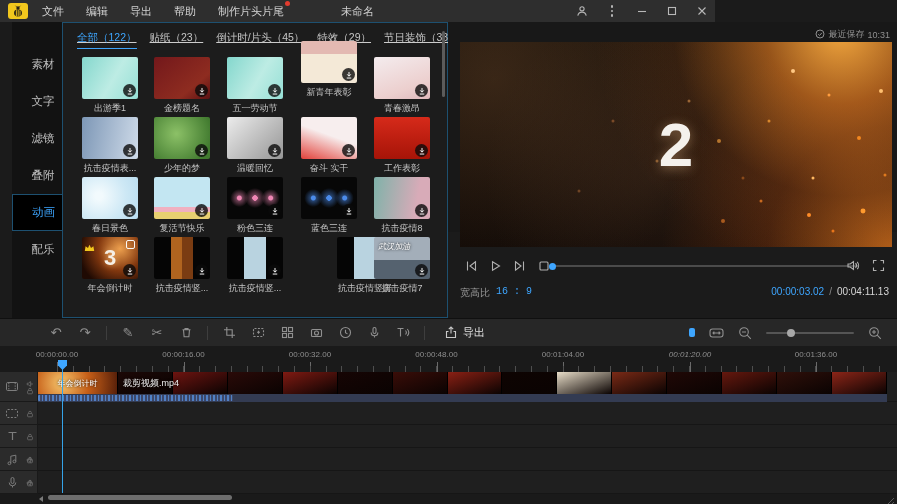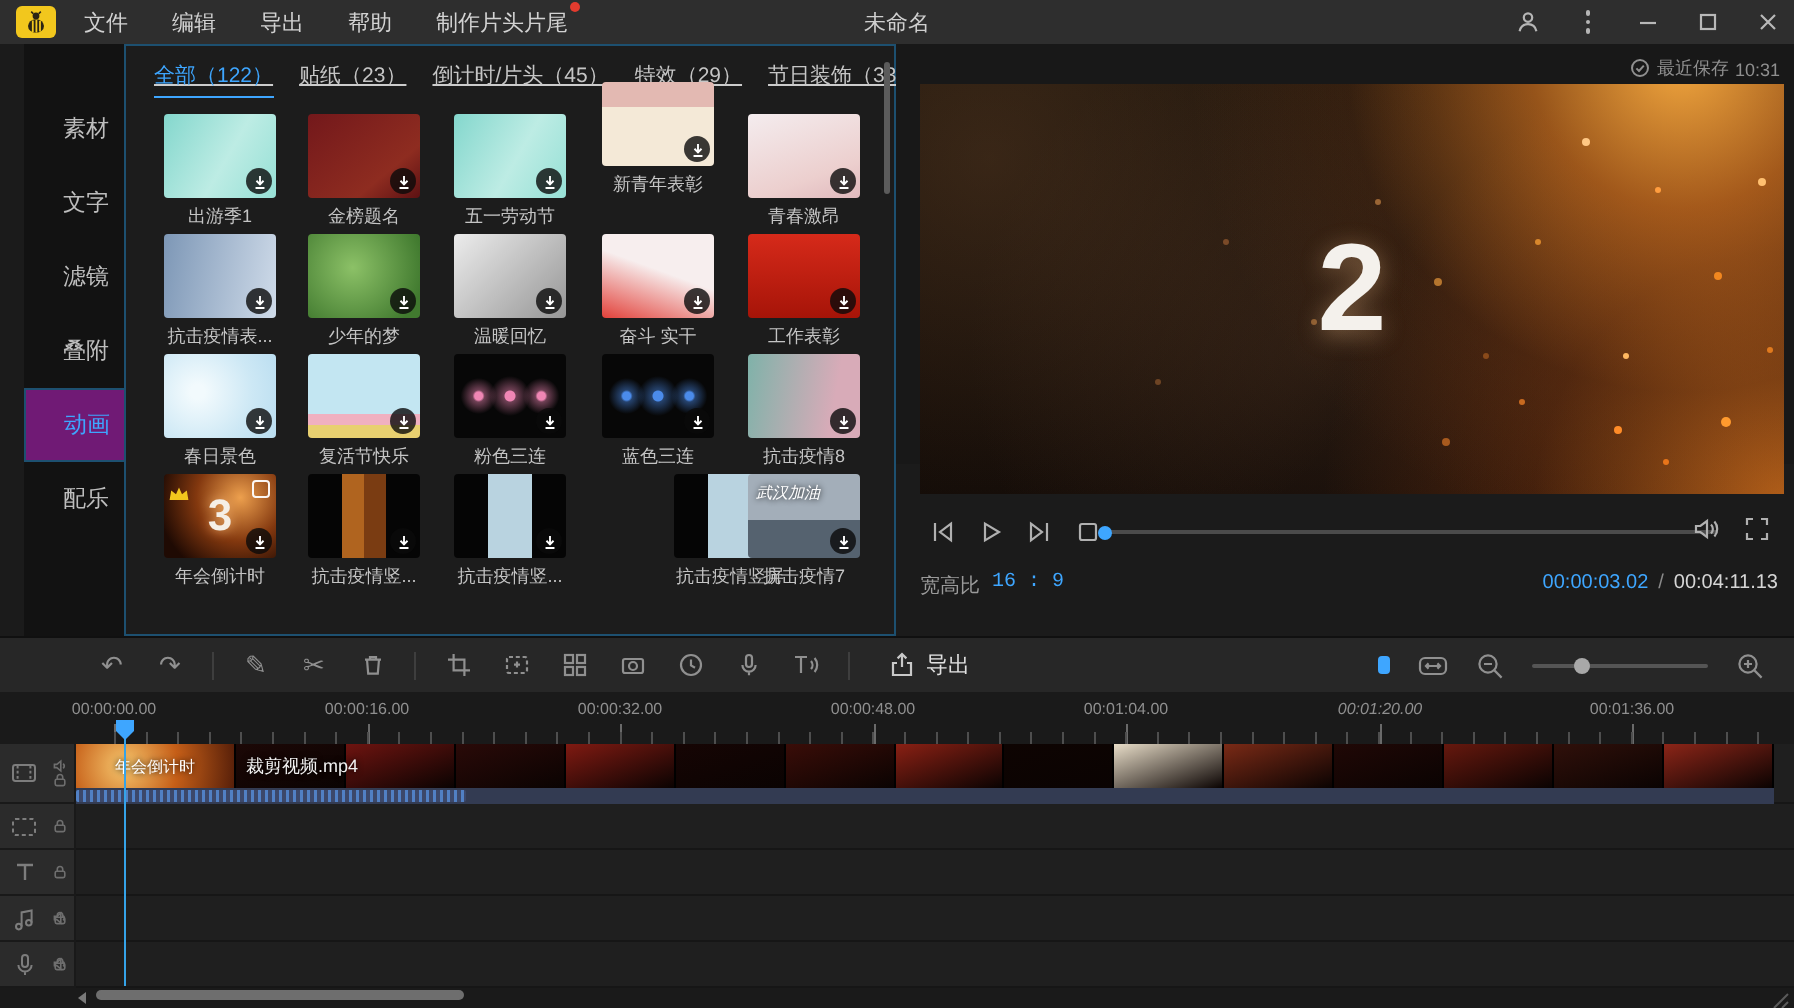--- a/index.html
+++ b/index.html
@@ -1,35 +1,35 @@
 <!DOCTYPE html>
 <html><head>
 <meta charset="utf-8">
 <style>
   html,body{margin:0;padding:0;background:#101010;}
   *{box-sizing:border-box;font-family:"Liberation Sans","DejaVu Sans",sans-serif;}
   .app{position:relative;width:897px;height:504px;background:#1b1b1b;overflow:hidden;color:#ccc;}
 
   
-  .titlebar{position:absolute;left:0;top:0;width:897px;height:22px;background:#2e2e2e;display:flex;align-items:center;}
+  .titlebar{position:absolute;left:0;top:0;width:715px;height:22px;background:#2e2e2e;display:flex;align-items:center;}
   .logo{width:20px;height:16px;margin-left:8px;background:#f2c71d;border-radius:3px;display:flex;align-items:center;justify-content:center;}
   .menus{display:flex;margin-left:14px;gap:22px;}
   .menu-item{font-size:11px;color:#d2d2d2;position:relative;cursor:default;}
   .menu-badge{position:absolute;right:-6px;top:-3px;width:5px;height:5px;border-radius:50%;background:#e23b2e;}
   .tb-title{position:absolute;left:0;right:0;text-align:center;font-size:11px;color:#cfcfcf;pointer-events:none;}
   .win-controls{position:absolute;right:6px;top:0;height:22px;display:flex;align-items:center;gap:16px;}
   .win-btn{width:14px;height:14px;display:flex;align-items:center;justify-content:center;}
   .kebab{display:flex;flex-direction:column;gap:2px;}
   .kebab i{width:2.5px;height:2.5px;border-radius:50%;background:#b5b5b5;}
 
   
   .main{position:absolute;left:0;top:22px;width:897px;height:296px;}
   .sidebar{position:absolute;left:12px;top:0;width:62px;height:296px;background:#121212;padding-top:24px;}
   .side-item{height:37px;display:flex;align-items:center;justify-content:center;font-size:11.5px;color:#bdbdbd;}
-  .side-item.active{color:#3ea6ff;background:#701a75;border:1px solid #1d5070;border-right:none;}
+  .side-item.active{color:#3ea6ff;background:#000000;border:1px solid #1d5070;border-right:none;}
 
   .panel{position:absolute;left:62px;top:0;width:386px;height:296px;background:#1c1c1c;border:1px solid #1d5070;}
   .tabs{position:absolute;left:14px;top:8px;display:flex;gap:13px;white-space:nowrap;text-decoration:underline;}
   .tab{font-size:10.5px;color:#c6c6c6;padding-bottom:3px;}
   .tab.active{color:#3ea6ff;border-bottom:1px solid #3ea6ff;}
   .grid-item{position:absolute;width:56px;}
   .thumb{position:relative;width:56px;height:42px;border-radius:2px;overflow:hidden;background:#333;}
   .g-label{margin-top:3px;width:56px;font-size:9px;color:#c4c4c4;text-align:center;white-space:nowrap;overflow:hidden;text-overflow:ellipsis;}
   .dl-badge{position:absolute;right:2px;bottom:2px;width:13px;height:13px;border-radius:50%;background:rgba(10,10,10,.8);display:flex;align-items:center;justify-content:center;}
   .vip-crown{position:absolute;left:2px;top:1px;}

